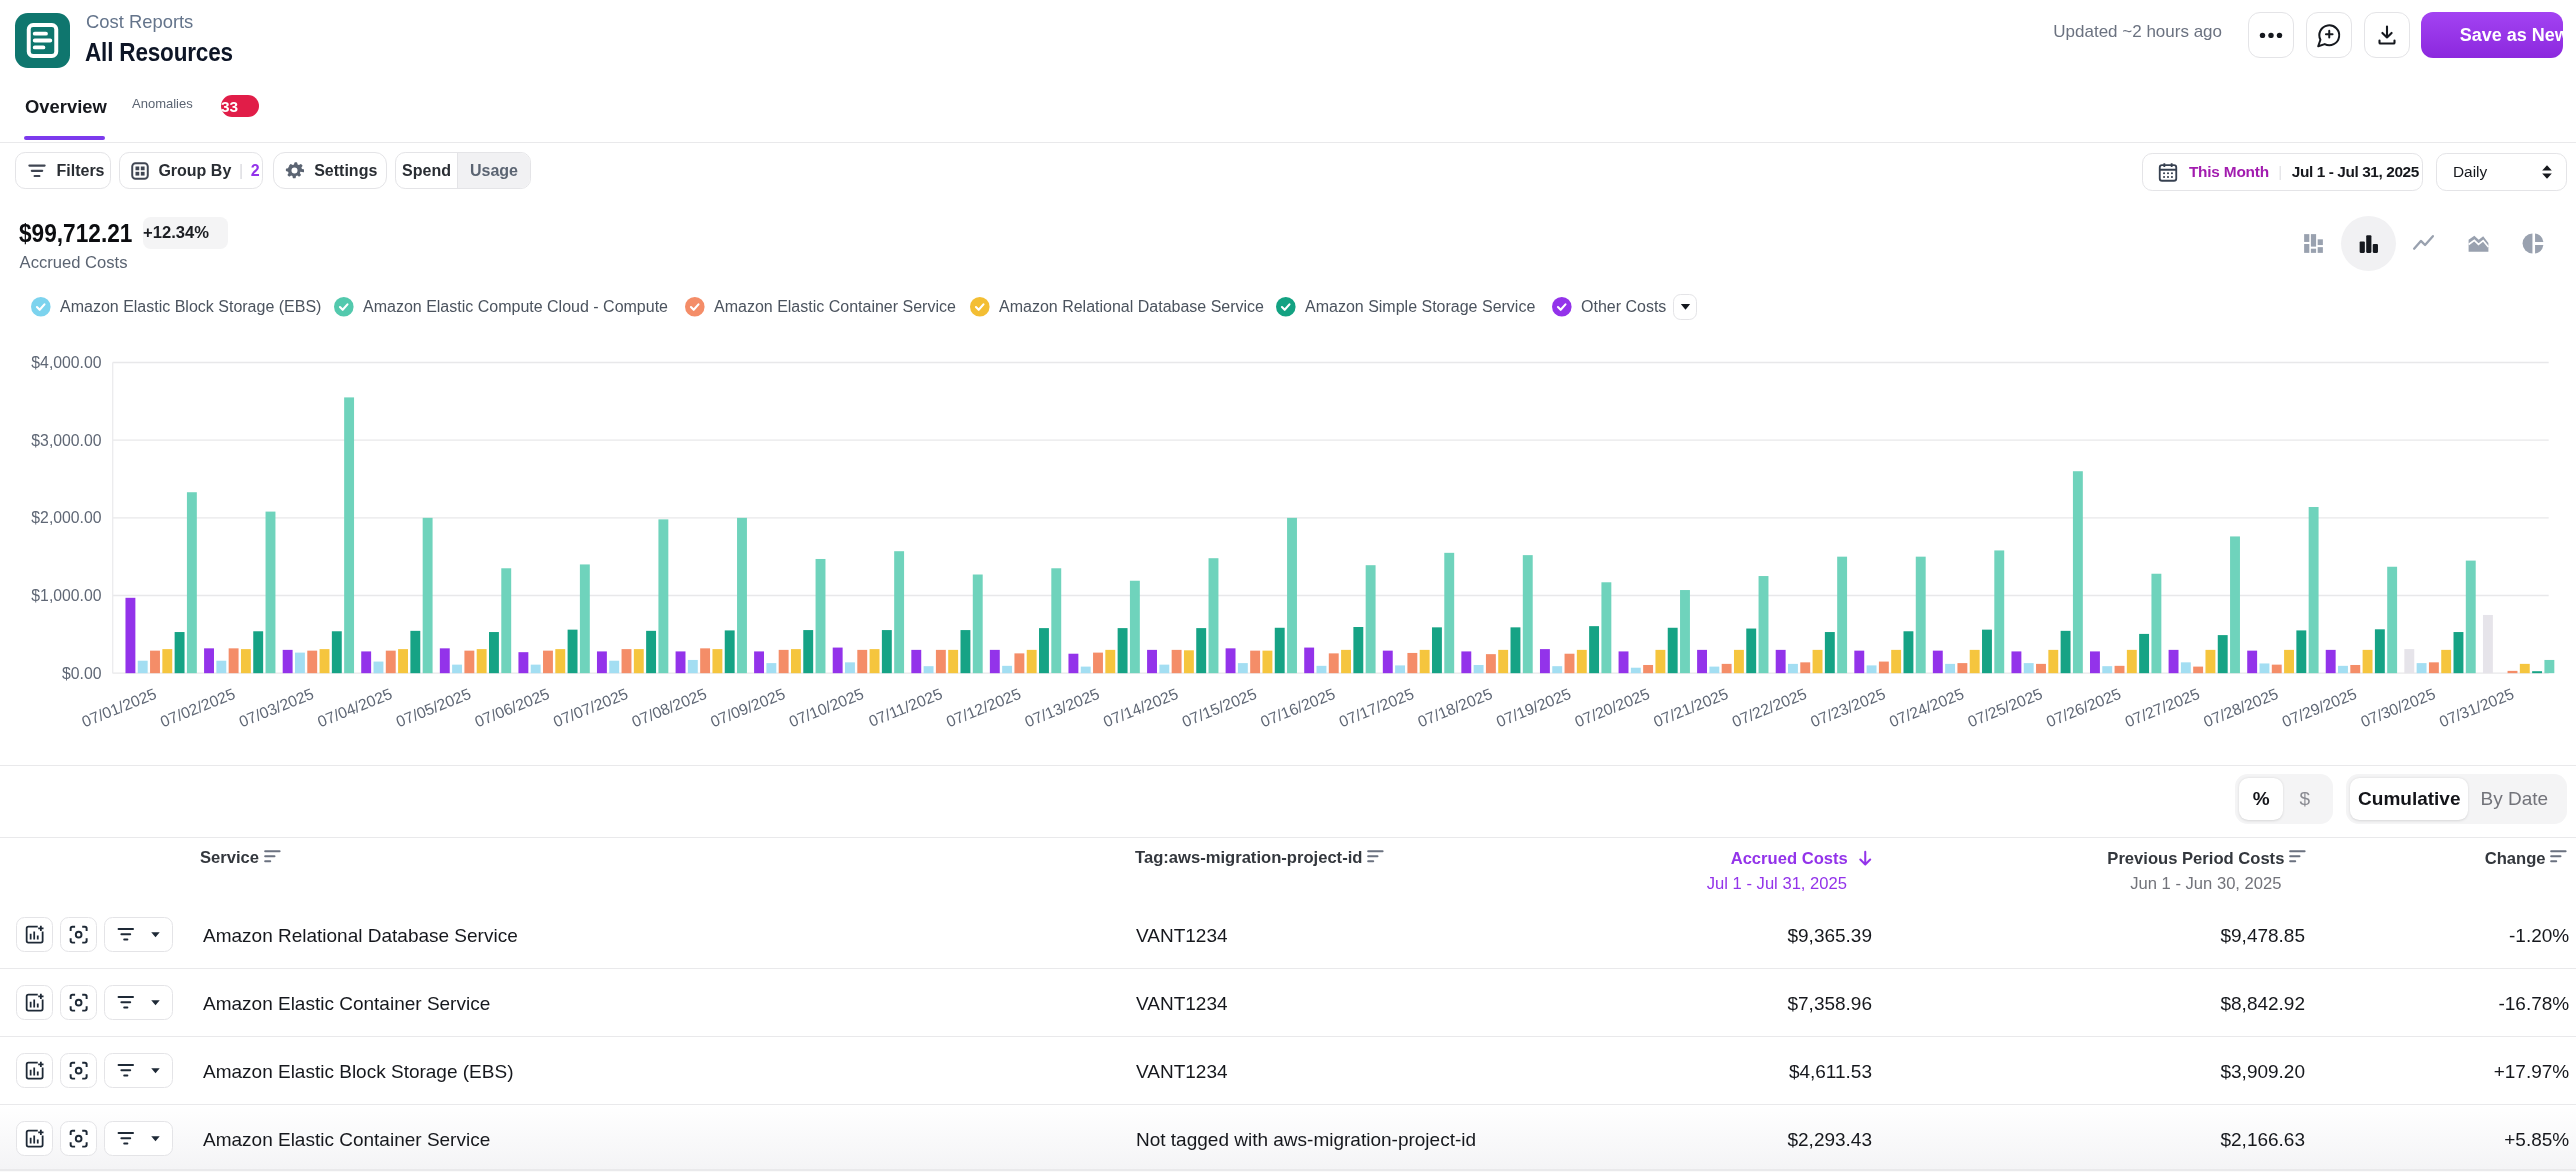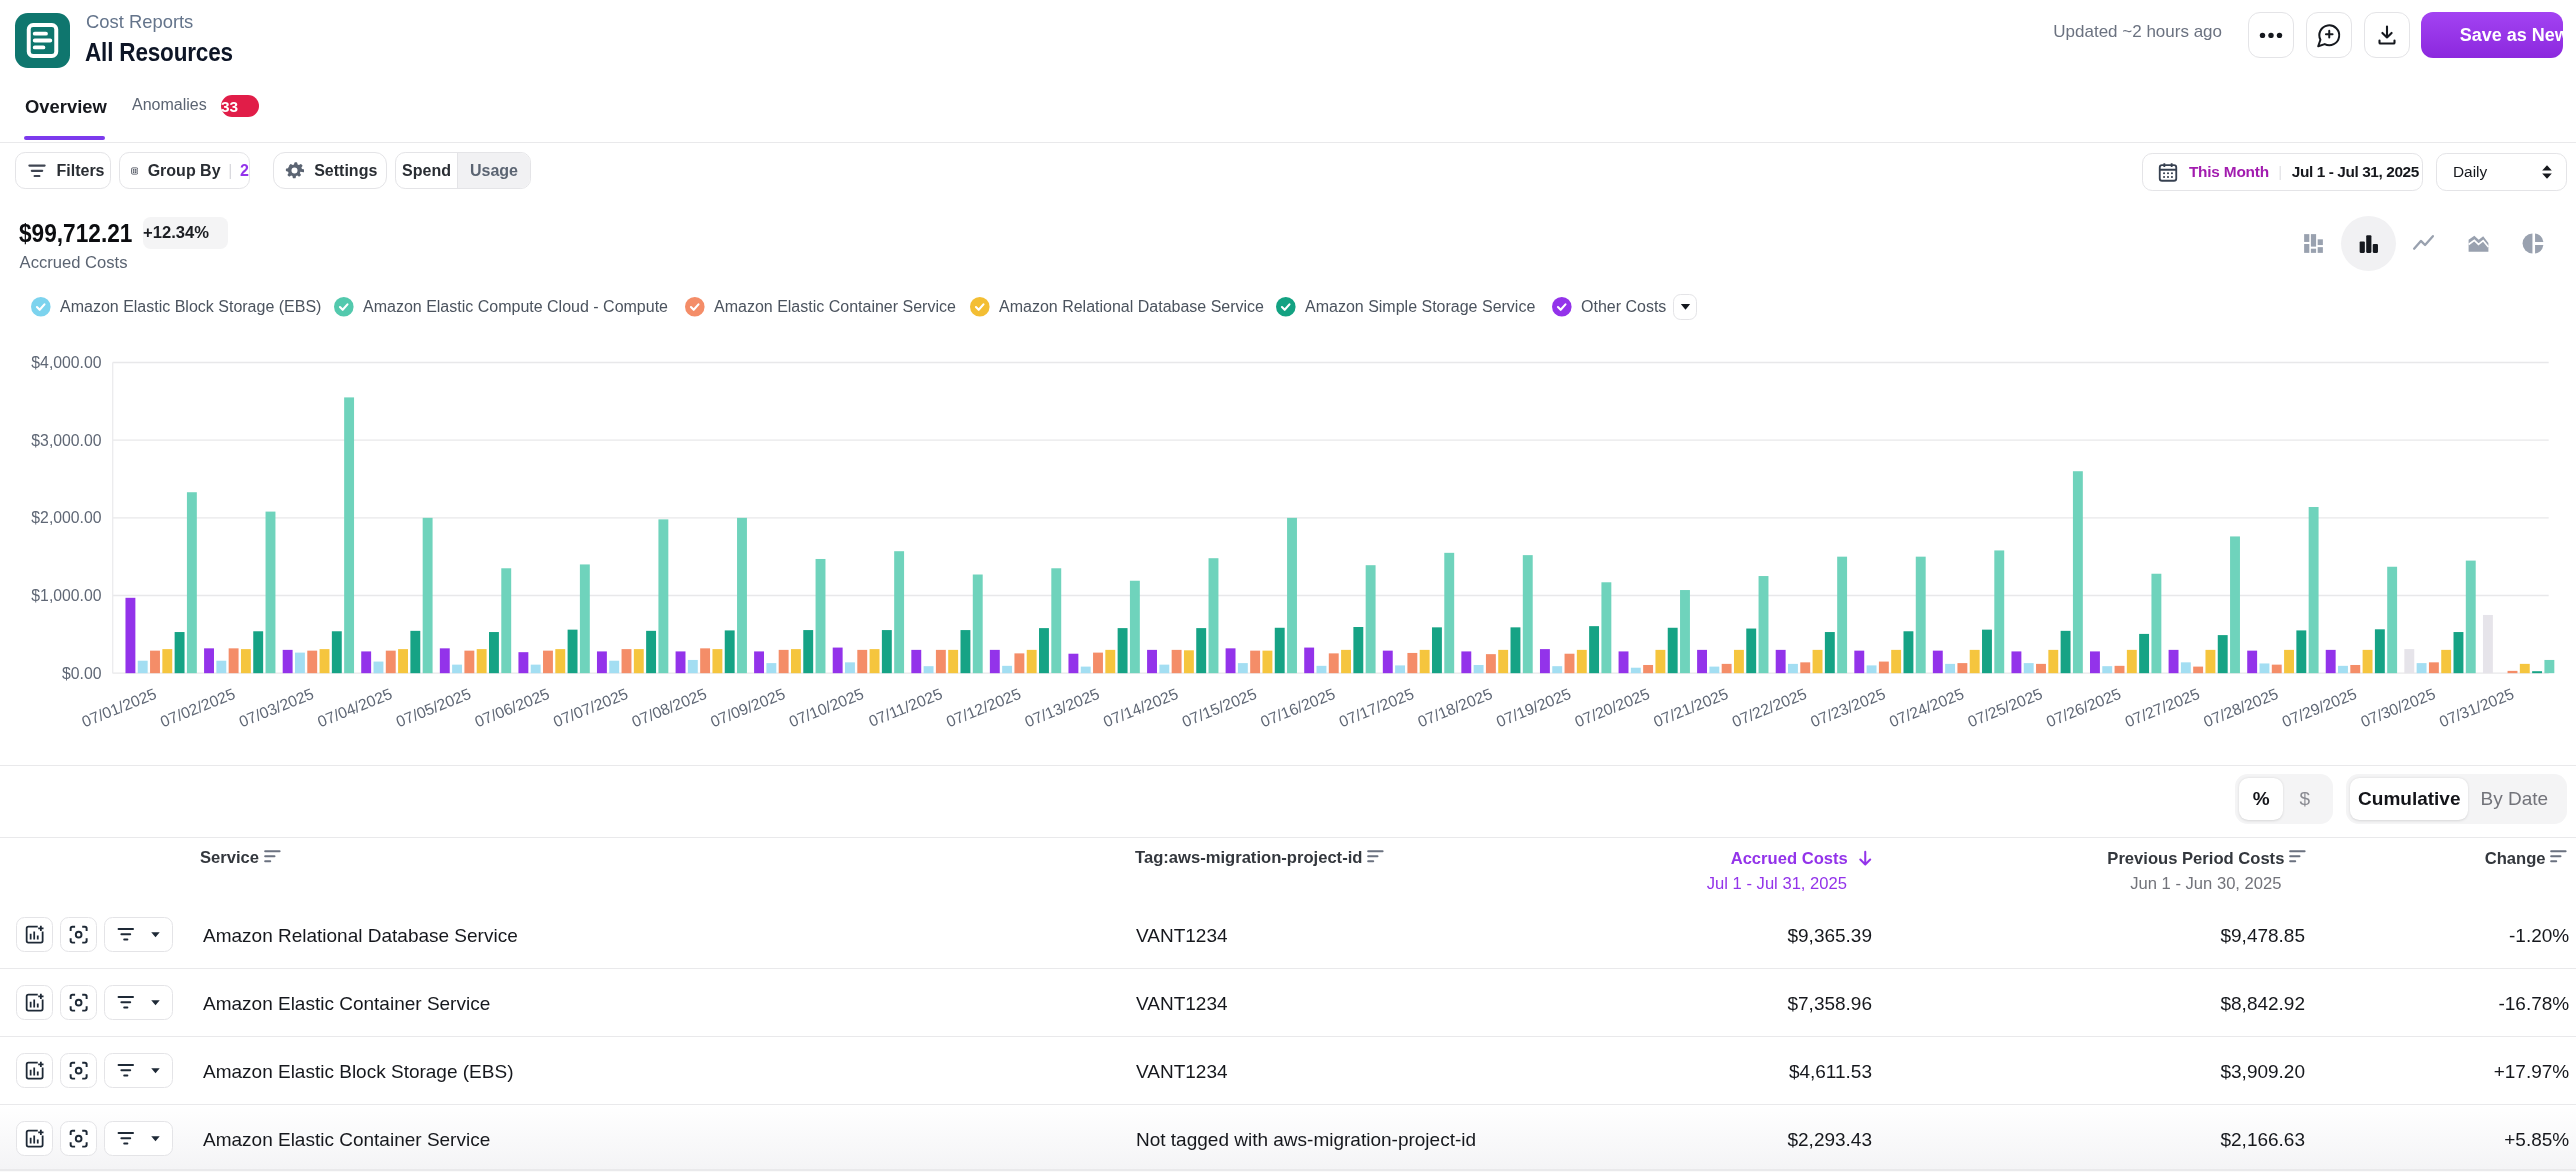--- a/index.html
+++ b/index.html
@@ -7,21 +7,21 @@
 button { font-family:inherit; border:none; background:none; }
 
 .tile { position:absolute; left:14.5px; top:12.8px; width:55px; height:55px; border-radius:12.8px; background:#0f766e; }
 .crumb { position:absolute; left:86px; top:11px; font-size:18.4px; color:#64748b; }
 .title { position:absolute; left:85px; top:38px; font-size:25.6px; font-weight:700; color:#0d1526; transform:scaleX(.88); transform-origin:0 0; letter-spacing:-0.2px; }
 .updated { position:absolute; right:354px; top:22px; font-size:17px; color:#6b7280; }
 .hbtn { position:absolute; top:12px; width:46px; height:46px; border:1.4px solid #e4e4e7; border-radius:12px; background:#fff; display:flex; align-items:center; justify-content:center; }
 .savebtn { position:absolute; right:12.8px; top:12px; width:142px; height:46px; border-radius:12px; background:linear-gradient(180deg,#a343f2,#8c28de); color:#fff; font-size:18px; font-weight:700; display:flex; align-items:center; justify-content:center;padding-left:44px; }
 
 .tab1 { position:absolute; left:25px; top:96px; font-size:18.4px; font-weight:700; color:#16181d; }
-.tab2 { position:absolute; left:132px; top:96px; font-size:16px; color:#5b6472; }
+.tab2 { position:absolute; left:132px; top:96px; font-size:13px; color:#5b6472; }
 .badge33 { position:absolute; left:221px; top:95px; width:38px; height:22px; background:#e11d48; border-radius:11px; color:#fff; font-size:15.4px; font-weight:700; line-height:23px; }
 .underline { position:absolute; left:24px; top:136px; width:81px; height:4.3px; background:#7c3aed; border-radius:2.6px; }
 .sep1 { position:absolute; left:0; top:142px; width:2576px; height:1.4px; background:#e9e9eb; }
 
 .tbtn { position:absolute; top:152px; height:37px; border:1.4px solid #e4e4e7; border-radius:10.2px; background:#fff; display:flex; align-items:center; font-size:16px; font-weight:700; color:#292d33; }
 .seg { position:absolute; left:395px; top:152px; width:136px; height:37px; border:1.4px solid #e4e4e7; border-radius:10.2px; background:#fff; display:flex; font-size:16px; font-weight:700; color:#292d33; overflow:hidden; }
 .seg .on { width:61px; display:flex; align-items:center; justify-content:center; }
 .seg .off { flex:1; background:#f1f1f3; color:#5b6472; display:flex; align-items:center; justify-content:center; border-left:1.4px solid #e4e4e7; }
 .dateb { position:absolute; top:153px; height:38px; border:1.4px solid #e4e4e7; border-radius:10.2px; background:#fff; display:flex; align-items:center; font-size:15.4px; }
 .dateb svg { flex-shrink:0; }
@@ -97,21 +97,21 @@
 <div class="badge33">33</div>
 <div class="underline"></div>
 <div class="sep1"></div>
 
 <div class="tbtn" style="left:14.5px; width:96px;">
     <svg style="margin:0 0 0 12px" width="18" height="13.7" viewBox="0 0 22 17">
       <path d="M1.5 2h19M4.5 8.5h13M8 15h6" stroke="#404653" stroke-width="2.6" stroke-linecap="round"></path>
     </svg>
     <span style="margin-left:11px">Filters</span>
   </div>
-<div class="tbtn" style="left:119px; width:131px;text-align:center;">
+<div class="tbtn" style="left:119px; width:144px;text-align:center;">
     <svg style="margin:0 0 0 11px" width="18" height="18" viewBox="0 0 22 22">
       <rect x="1.5" y="1.5" width="19" height="19" rx="4" fill="none" stroke="#404653" stroke-width="2.4"></rect>
       <rect x="5.5" y="5.5" width="4.6" height="4.6" fill="#404653"></rect>
       <rect x="12" y="5.5" width="4.6" height="4.6" fill="#404653"></rect>
       <rect x="5.5" y="12" width="4.6" height="4.6" fill="#404653"></rect>
       <rect x="12" y="12" width="4.6" height="4.6" fill="#404653"></rect>
     </svg>
     <span style="margin-left:9.4px">Group By</span>
     <span style="color:#d9d9de;font-weight:400;margin-left:7.7px">|</span>
     <span style="color:#9333ea;margin-left:7.7px">2</span>

